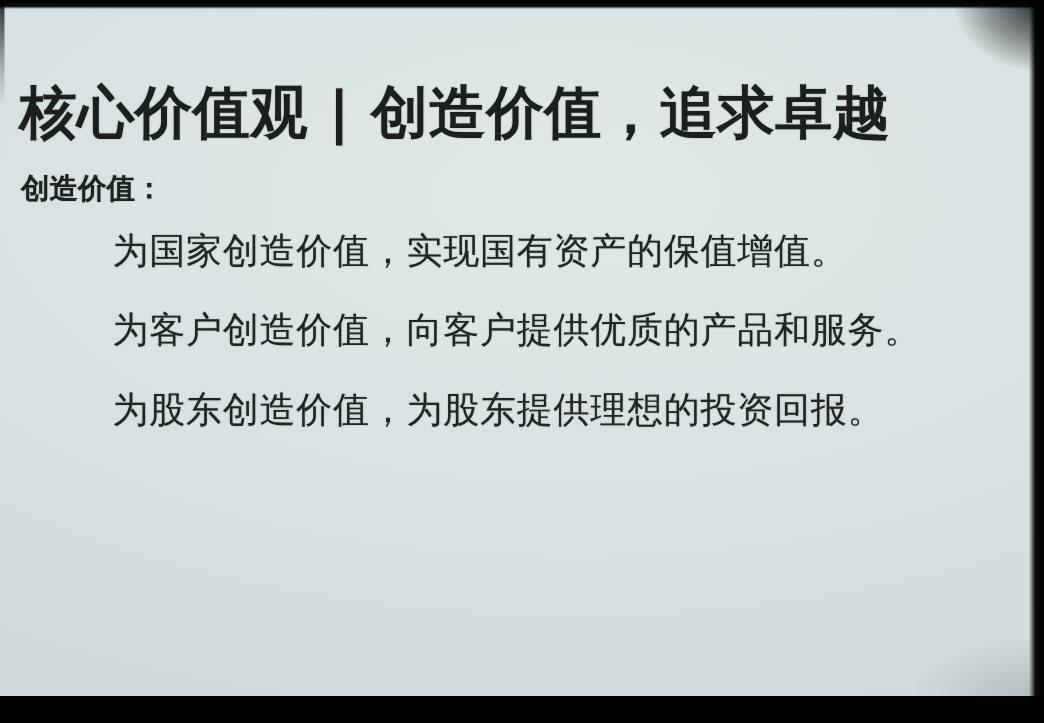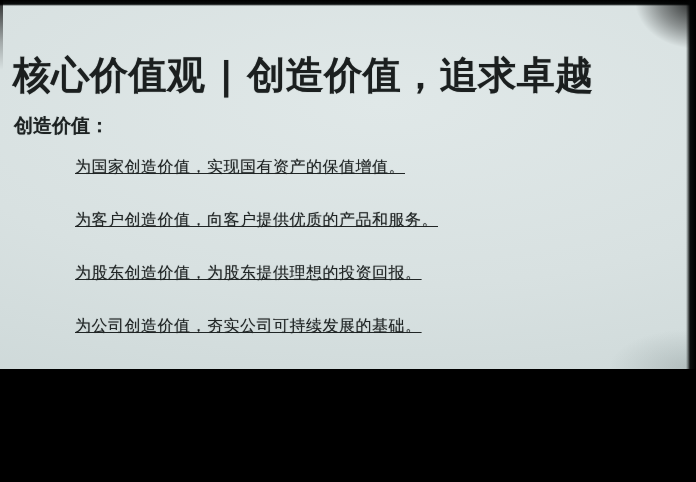--- a/index.html
+++ b/index.html
@@ -3,21 +3,21 @@
 <meta charset="utf-8">
 <style>
   html, body {
     margin: 0;
     padding: 0;
     background: #000;
   }
   .slide {
     position: relative;
     width: 696px;
-    height: 369px;
+    height: 464px;
     overflow: hidden;
     font-family: "DejaVu Sans", "Liberation Sans", sans-serif;
     background:
       radial-gradient(ellipse 120% 90% at 55% 28%, #e0e8e8 0%, #d8e1e1 55%, #cdd8d8 100%);
   }
   
   .bar-top {
     position: absolute;
     left: 0; top: 0;
     width: 100%; height: 6px;
@@ -71,29 +71,28 @@
   }
   .value-list {
     position: absolute;
     left: 75px;
     top: 155px;
     margin: 0;
     padding: 0;
     list-style: none;
   }
   .value-list li {
-    font-size: 16px;
+    font-size: 24px;
     line-height: 24px;
     height: 24px;
     margin-bottom: 29px;
     color: #202525;
     letter-spacing: 0.5px;
     text-shadow: 0 0 1px rgba(25,30,30,0.4);
     white-space: nowrap;
-    text-decoration: underline;
   }
 </style>
 </head>
 <body>
 
 <div class="slide">
 
   <div class="bar-top"></div>
   <div class="bar-right"></div>
   <div class="corner-topright"></div>
@@ -101,16 +100,15 @@
   <div class="shade-bottomright"></div>
 
   <h1 class="title">核心价值观 | 创造价值，追求卓越</h1>
 
   <h2 class="section-heading">创造价值：</h2>
 
   <ul class="value-list">
     <li>为国家创造价值，实现国有资产的保值增值。</li>
     <li>为客户创造价值，向客户提供优质的产品和服务。</li>
     <li>为股东创造价值，为股东提供理想的投资回报。</li>
-    <li>为公司创造价值，夯实公司可持续发展的基础。</li>
   </ul>
 
 </div>
 
 </body></html>

